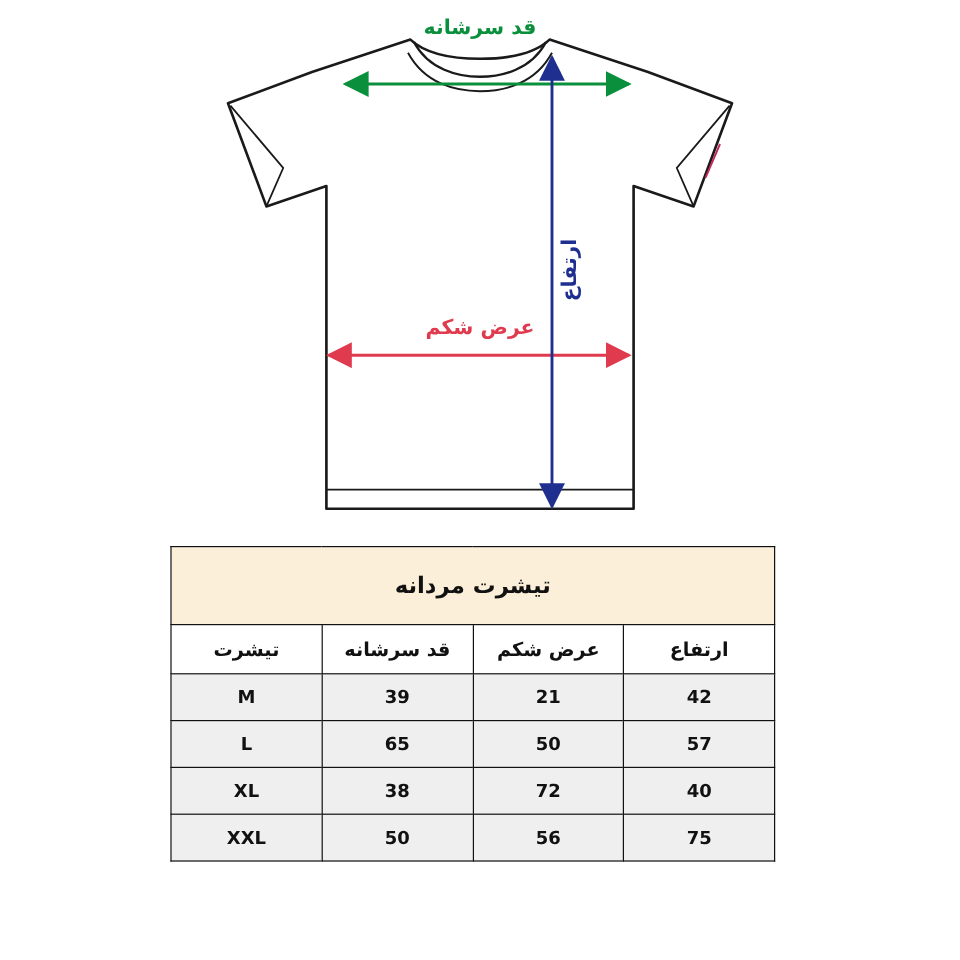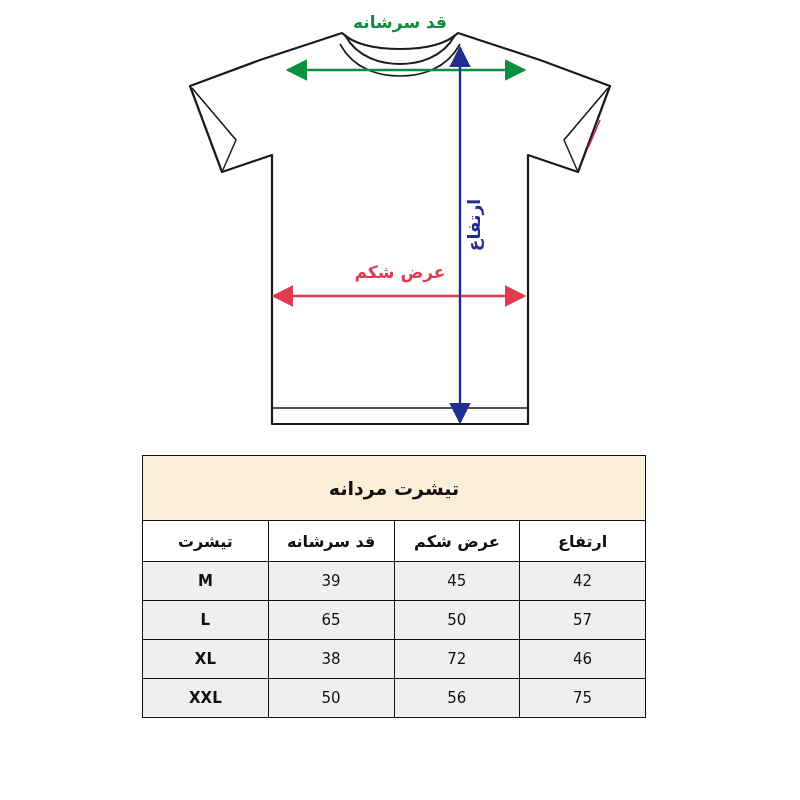--- a/index.html
+++ b/index.html
@@ -56,21 +56,21 @@
   }
   tr.head-row th {
     background: #ffffff;
     height: 38px;
     font-weight: 700;
     font-size: 16px;
   }
   tr.data-row td {
     background: #efefef;
     height: 36px;
-    font-weight: 400;
+    font-weight: 700;
   }
   tr.data-row td.size-cell {
     font-weight: 700;
   }
 </style>
 </head>
 <body>
 
 <div id="diagram-area">
   <svg width="800" height="450" viewBox="0 0 800 450" xmlns="http://www.w3.org/2000/svg">
@@ -139,32 +139,32 @@
         <td colspan="4">تیشرت مردانه</td>
       </tr>
       <tr class="head-row">
         <th>ارتفاع</th>
         <th>عرض شکم</th>
         <th>قد سرشانه</th>
         <th>تیشرت</th>
       </tr>
       <tr class="data-row">
         <td>42</td>
-        <td>45</td>
+        <td>21</td>
         <td>39</td>
         <td class="size-cell">M</td>
       </tr>
       <tr class="data-row">
         <td>57</td>
         <td>50</td>
         <td>65</td>
         <td class="size-cell">L</td>
       </tr>
       <tr class="data-row">
-        <td>46</td>
+        <td>40</td>
         <td>72</td>
         <td>38</td>
         <td class="size-cell">XL</td>
       </tr>
       <tr class="data-row">
         <td>75</td>
         <td>56</td>
         <td>50</td>
         <td class="size-cell">XXL</td>
       </tr>

